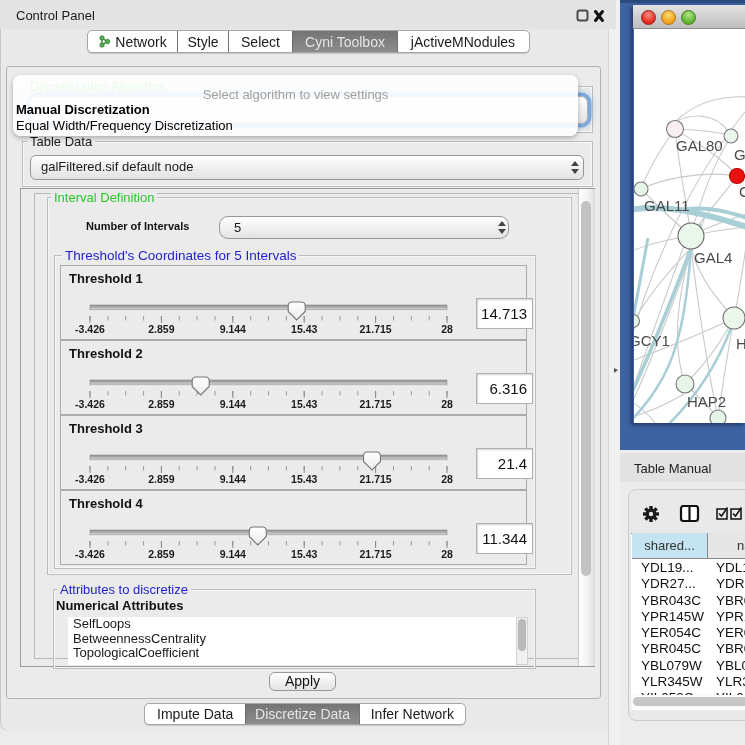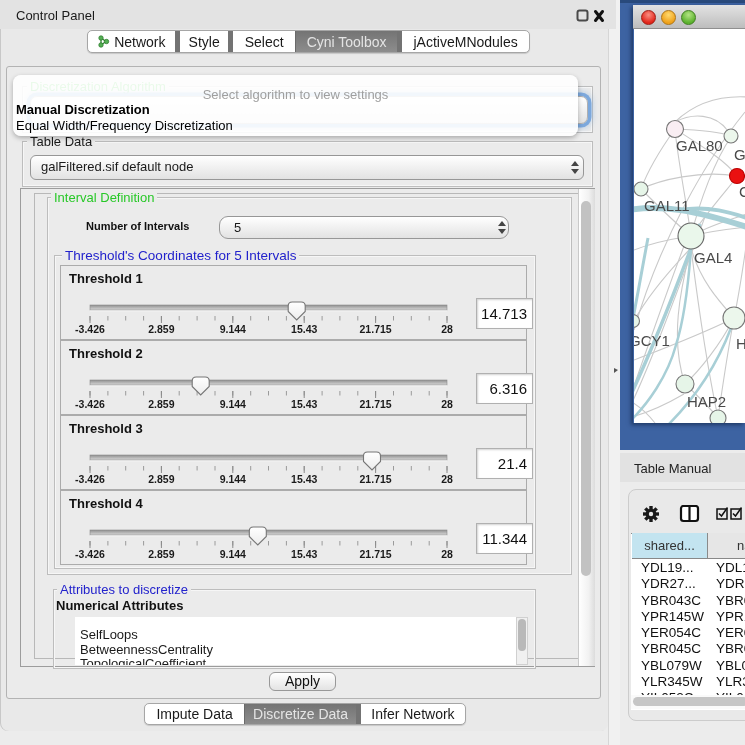--- a/index.html
+++ b/index.html
@@ -5,21 +5,21 @@
 html,body{margin:0;padding:0;}
 body{font-family:"Liberation Sans",sans-serif;}
 #page{position:relative;width:745px;height:745px;background:#ececec;overflow:hidden;}
 .abs{position:absolute;}
 
 #cp{position:absolute;left:0;top:0;width:608px;height:731px;background:#e9e9e9;border-radius:0 0 8px 8px;box-shadow:inset 1px 0 0 #c8c8c8;}
 #titlebar{position:absolute;left:0;top:0;width:616px;height:29px;background:#e3e3e3;}
 #titletxt{position:absolute;left:16px;top:8px;font-size:13px;color:#1a1a1a;}
 
 .tabbar{position:absolute;display:flex;background:#fff;border:1px solid #a6a6a6;border-radius:5px;overflow:hidden;box-shadow:0 1px 1px rgba(0,0,0,0.15);}
-.tab{font-size:14px;color:#1a1a1a;display:flex;align-items:center;justify-content:center;white-space:nowrap;border-left:5px solid #737373;}
+.tab{font-size:14px;color:#1a1a1a;display:flex;align-items:center;justify-content:center;white-space:nowrap;border-left:1px solid #737373;}
 .tab:first-child{border-left:none;}
 .tab.sel{background:linear-gradient(#747474,#8d8d8d);color:#e4e4e4;border-left:1px solid #6a6a6a;}
 #toptabs{left:87px;top:30px;width:441px;height:21px;}
 #bottabs{left:144px;top:703px;width:320px;height:20px;}
 
 #outerpanel{position:absolute;left:6px;top:66px;width:595px;height:633px;background:#ebebeb;border:1px solid #b3b3b3;border-radius:3px;box-sizing:border-box;}
 .group{position:absolute;border:1px solid #bdbdbd;box-shadow:inset 0 0 0 1px #f6f6f6;}
 .gtitle{position:absolute;background:#ebebeb;padding:0 3px;font-size:13px;white-space:nowrap;}
 .combo{position:absolute;background:linear-gradient(#ffffff,#e2e2e2);border:1px solid #979797;border-radius:6px;box-sizing:border-box;font-size:13px;color:#1a1a1a;}
 .combo .ctext{position:absolute;left:10px;top:3px;}
@@ -29,21 +29,21 @@
 
 #scrollpane{position:absolute;left:20px;top:188px;width:575px;height:479px;border:1px solid #9c9c9c;background:#ebebeb;box-sizing:border-box;}
 #vtrack{position:absolute;left:557px;top:0;width:16px;height:477px;background:linear-gradient(90deg,#ffffff,#f2f2f2 60%,#dcdcdc);border-left:1px solid #c9c9c9;}
 #vthumb{position:absolute;left:560px;top:12px;width:10px;height:375px;background:#c2c2c2;border-radius:5px;}
 #settings{position:absolute;left:13px;top:4px;width:548px;height:466px;border:1px solid #b8b8b8;background:#ebebeb;box-sizing:border-box;}
 
 .tpanel{position:absolute;left:7px;width:467px;height:75px;border:1px solid #ababab;box-sizing:border-box;background:#ebebeb;}
 .tpanel .ttitle{position:absolute;left:8px;top:5px;font-size:13px;font-weight:bold;color:#111;}
 .vbox{position:absolute;left:415px;top:32px;width:57px;height:31px;background:#fff;border:1px solid #b0b0b0;box-shadow:inset 1px 1px 2px rgba(0,0,0,0.18);box-sizing:border-box;font-size:15px;color:#111;text-align:right;line-height:29px;padding-right:5px;}
 
-#numlist{position:absolute;left:75px;top:617px;width:452px;height:48px;background:#fff;overflow:hidden;font-size:13px;color:#1a1a1a;padding-top:11px;box-sizing:border-box;}
+#numlist{position:absolute;left:68px;top:617px;width:452px;height:48px;background:#fff;overflow:hidden;font-size:13px;color:#1a1a1a;padding-top:0;box-sizing:border-box;}
 #numlist div{padding-left:5px;height:14.6px;line-height:14.6px;}
 
 #applybtn{position:absolute;left:269px;top:672px;width:67px;height:19px;background:linear-gradient(#ffffff,#e3e3e3);border:1px solid #989898;border-radius:6px;box-sizing:border-box;font-size:14px;color:#111;text-align:center;line-height:17px;}
 
 #popup{position:absolute;left:13px;top:75px;width:565px;height:61px;background:rgba(255,255,255,0.9);border-radius:8px;box-shadow:0 2px 5px rgba(0,0,0,0.28);}
 
 #bluezone{position:absolute;left:620px;top:0;width:125px;height:450px;background:#3d63a2;border-top:3px solid #294a7c;box-sizing:border-box;}
 #gwin{position:absolute;left:633px;top:5px;width:112px;height:418px;box-shadow:-2px 2px 4px rgba(10,25,55,0.55);}
 #gtitle{position:absolute;left:0;top:0;width:112px;height:23px;background:linear-gradient(#e3e3e3,#bdbdbd);border-bottom:1px solid #8f8f8f;}
 .light{position:absolute;top:5px;width:13px;height:13px;border-radius:50%;}

